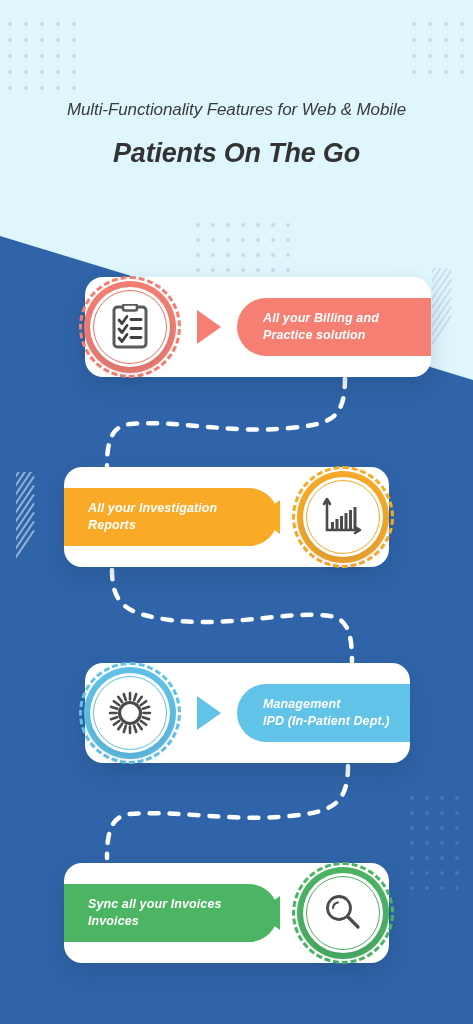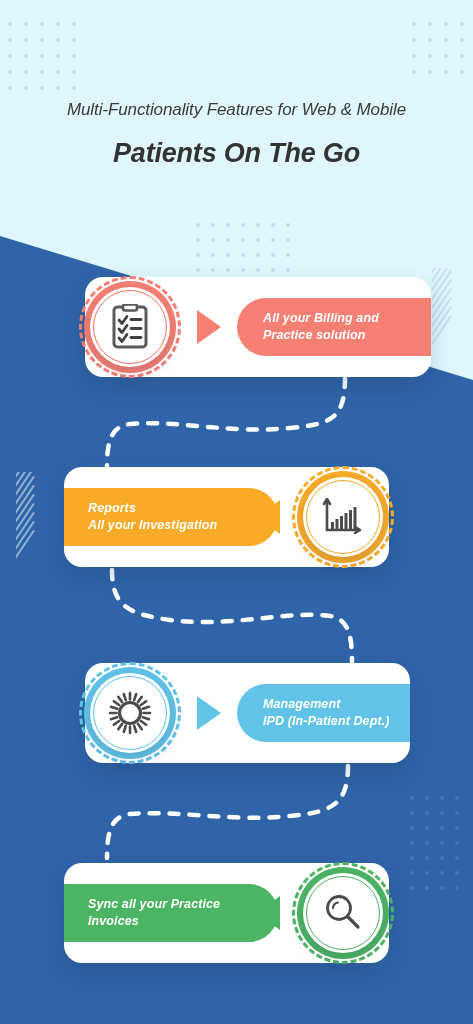--- a/index.html
+++ b/index.html
@@ -236,22 +236,22 @@
           <line x1="21" y1="24.5" x2="31" y2="24.5"></line>
           <line x1="21" y1="33.5" x2="31" y2="33.5"></line>
         </g>
       </svg>
     </div>
   </div>
 
   <div class="card" id="card-1" style="left:64px;top:467px;width:325px;height:100px;">
     <div class="pill left" id="pill-1" style="left: 0px; width: 170px; background: rgb(249, 171, 40);">
       <div>
+        <span>All your Investigation</span>
         <span>Reports</span>
-        <span>All your Investigation</span>
       </div>
     </div>
     <div class="arrow to-left" id="arrow-1" style="left:192px;border-right:24px solid #f9ab28;"></div>
   </div>
   <div class="badge" id="badge-1" style="left:297px;top:517px;">
     <div class="solidring" style="background:#f9ab28;"></div>
     <div class="dashring" style="left:-5px;top:-5px;width:102px;height:102px;border-width:3px;border-color:#f9ab28;"></div>
     <div class="inner"></div>
     <div class="thinring" style="border-color:#f6a721;"></div>
     <div class="glyph">
@@ -294,21 +294,21 @@
             <path d="M36.50,23.00L43.00,23.00 M35.84,27.17L42.02,29.18 M33.92,30.94L39.18,34.76 M30.94,33.92L34.76,39.18 M27.17,35.84L29.18,42.02 M23.00,36.50L23.00,43.00 M18.83,35.84L16.82,42.02 M15.06,33.92L11.24,39.18 M12.08,30.94L6.82,34.76 M10.16,27.17L3.98,29.18 M9.50,23.00L3.00,23.00 M10.16,18.83L3.98,16.82 M12.08,15.06L6.82,11.24 M15.06,12.08L11.24,6.82 M18.83,10.16L16.82,3.98 M23.00,9.50L23.00,3.00 M27.17,10.16L29.18,3.98 M30.94,12.08L34.76,6.82 M33.92,15.06L39.18,11.24 M35.84,18.83L42.02,16.82 " fill="none"></path>
           </g>
         <circle cx="23" cy="23" r="10.5" fill="none" stroke="#4a4b4d" stroke-width="3.2"></circle>
       </svg>
     </div>
   </div>
 
   <div class="card" id="card-3" style="left:64px;top:863px;width:325px;height:100px;">
     <div class="pill left" id="pill-3" style="left: 0px; width: 170px; background: rgb(76, 181, 99);">
       <div>
-        <span>Sync all your Practice</span>
+        <span>Sync all your Invoices</span>
         <span>Invoices</span>
       </div>
     </div>
     <div class="arrow to-left" id="arrow-3" style="left:192px;border-right:24px solid #4cb563;"></div>
   </div>
   <div class="badge" id="badge-3" style="left:297px;top:913px;">
     <div class="solidring" style="background:#4cb563;"></div>
     <div class="dashring" style="left:-5px;top:-5px;width:102px;height:102px;border-width:3px;border-color:#4cb563;"></div>
     <div class="inner"></div>
     <div class="thinring" style="border-color:#49b160;"></div>

